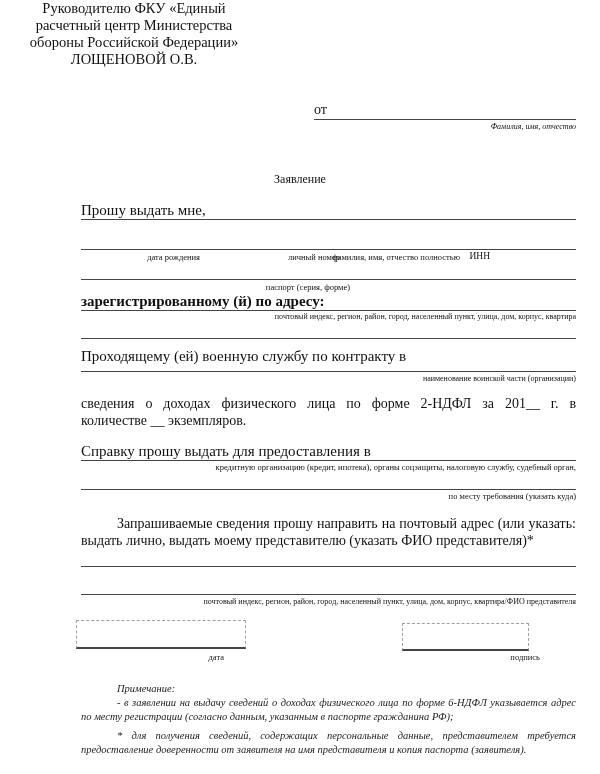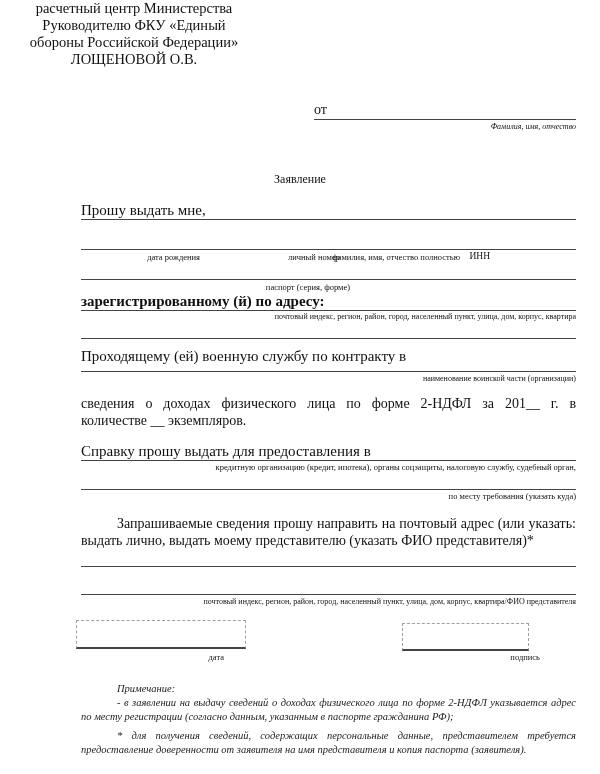--- a/index.html
+++ b/index.html
@@ -15,22 +15,22 @@
   .para { position: absolute; left: 81px; width: 495px; font-size: 14px; line-height: 17px; text-align: justify; text-align-last: left; }
   .para-indent { text-indent: 36px; }
   .box { position: absolute; border: 1px dashed #9aa0a6; border-bottom: 2px solid #444; background: #fff; }
   .note { position: absolute; left: 81px; width: 495px; font-size: 10.5px; line-height: 14px; font-style: italic; text-align: justify; text-align-last: left; color: #222; }
   .note-indent { text-indent: 36px; }
 </style>
 </head>
 <body>
 
 <div class="addressee">
+  <div>Руководителю ФКУ «Единый</div>
   <div>расчетный центр Министерства</div>
-  <div>Руководителю ФКУ «Единый</div>
   <div>обороны Российской Федерации»</div>
   <div>ЛОЩЕНОВОЙ О.В.</div>
 </div>
 
 <div class="lbl" style="left:314px; top:102px; font-size:14px;">от</div>
 <div class="line" style="left:314px; top:119px; width:262px;"></div>
 <div class="cap cap-it" style="left:314px; top:122px; width:262px; font-size:8px;">Фамилия, имя, отчество</div>
 
 <div class="title">Заявление</div>
 
@@ -69,14 +69,14 @@
 <div class="line" style="left:81px; top:594px; width:495px;"></div>
 <div class="cap" style="left:81px; top:597px; width:495px; font-size:8px;">почтовый индекс, регион, район, город, населенный пункт, улица, дом, корпус, квартира/ФИО представителя</div>
 
 <div class="box" style="left:76px; top:620px; width:168px; height:26px;"></div>
 <div class="cap" style="left:76px; top:652px; width:148px; font-size:8.5px;">дата</div>
 
 <div class="box" style="left:402px; top:623px; width:125px; height:25px;"></div>
 <div class="cap" style="left:402px; top:652px; width:138px; font-size:8.5px;">подпись</div>
 
 <div class="note" style="top:682px; left:117px; width:300px;">Примечание:</div>
-<div class="note note-indent" style="top:696px;">- в заявлении на выдачу сведений о доходах физического лица по форме 2-НДФЛ указывается адрес по месту регистрации (согласно данным, указанным в паспорте гражданина РФ);</div>
+<div class="note note-indent" style="top:696px;">- в заявлении на выдачу сведений о доходах физического лица по форме 6-НДФЛ указывается адрес по месту регистрации (согласно данным, указанным в паспорте гражданина РФ);</div>
 <div class="note note-indent" style="top:729px;">* для получения сведений, содержащих персональные данные, представителем требуется предоставление доверенности от заявителя на имя представителя и копия паспорта (заявителя).</div>
 
 </body></html>

